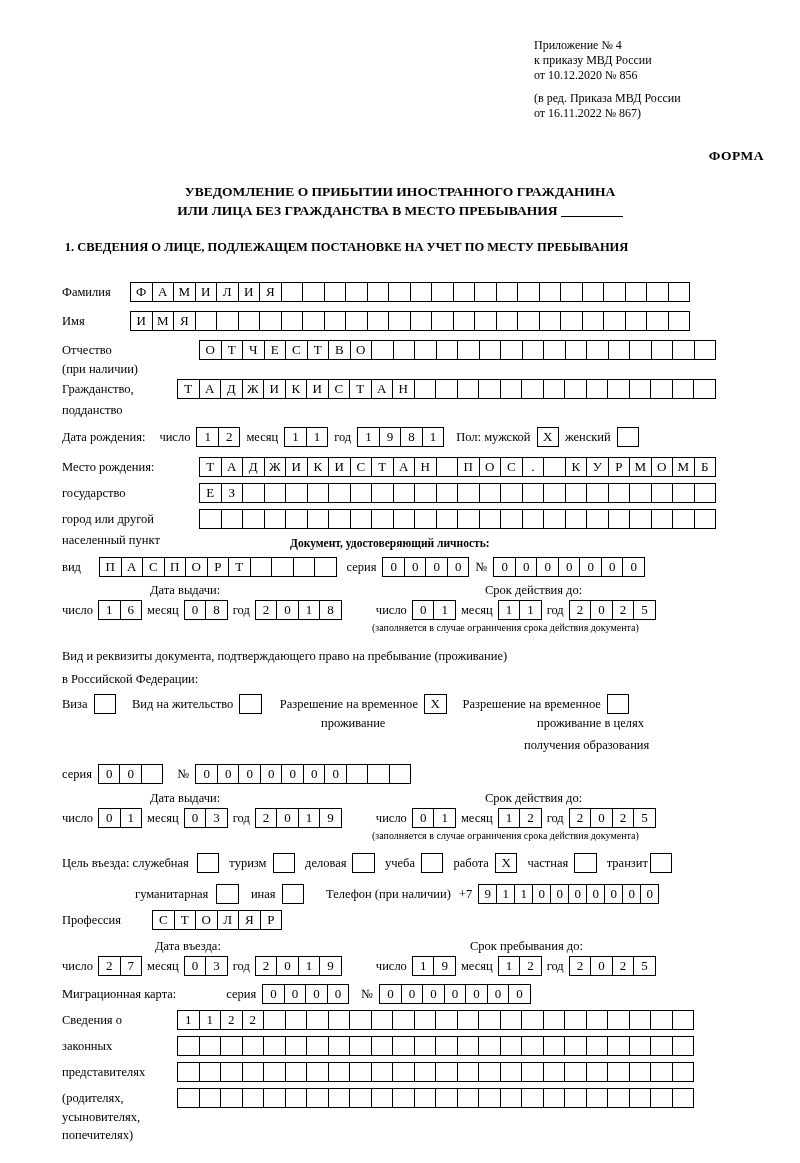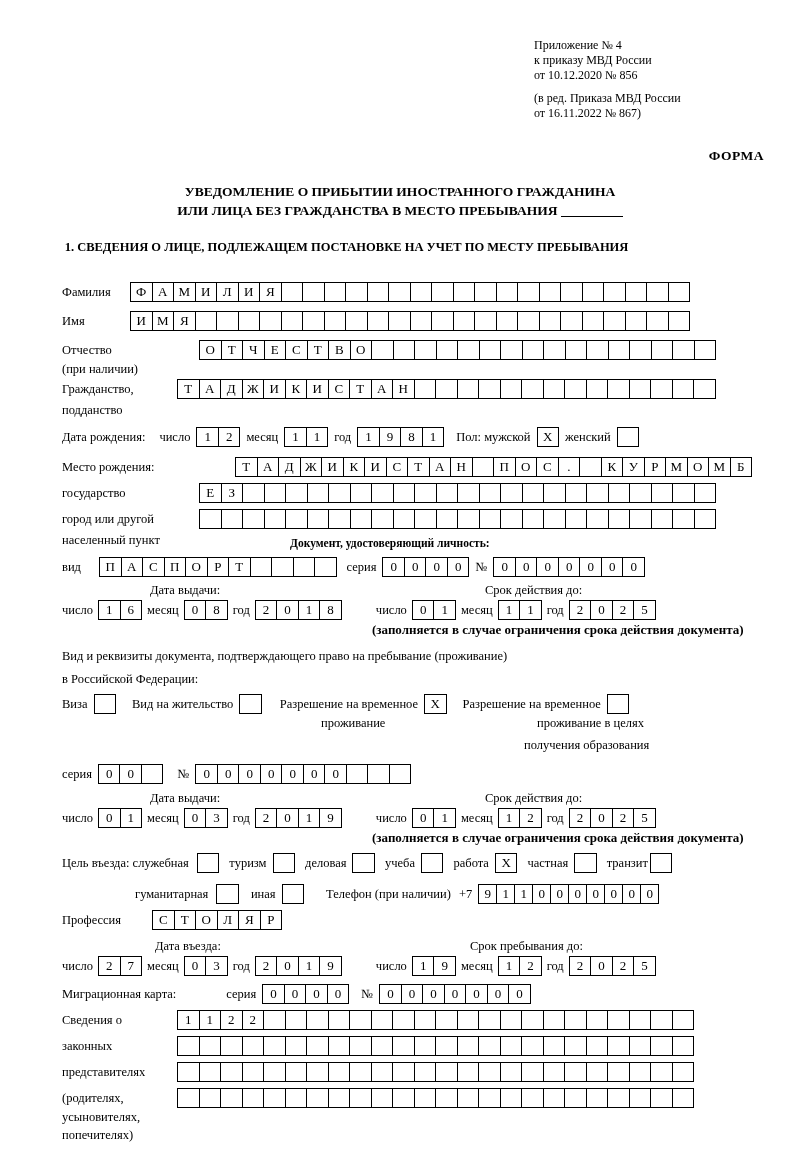--- a/index.html
+++ b/index.html
@@ -44,21 +44,21 @@
     width:22.5px;height:20px;border:1px solid #000;margin-left:-1px;
     display:flex;align-items:center;justify-content:center;
     font-size:13px;font-family:"Liberation Serif",serif;
     box-sizing:border-box;background:#fff;
   }
   .cell:first-child{margin-left:0;}
   .box{
     width:22.5px;height:20px;border:1px solid #000;box-sizing:border-box;
     display:inline-flex;align-items:center;justify-content:center;font-size:13px;
   }
-  .note{font-size:13px;font-weight:bold;}
+  .note{font-size:10px;}
 </style>
 </head>
 <body>
 
 <div class="page">
 
   <div class="hdr">
     <div class="l">Приложение № 4</div>
     <div class="l">к приказу МВД России</div>
     <div class="l">от 10.12.2020 № 856</div>
@@ -224,21 +224,21 @@
         <span class="cell">9</span>
         <span class="cell">8</span>
         <span class="cell">1</span>
       </span>
     <span class="lbl" style="margin:0 6px 0 12px;">Пол: мужской</span>
     <span class="box">X</span>
     <span class="lbl" style="margin:0 6px;">женский</span>
     <span class="box"></span>
   </div>
 
-  <div class="row" style="top:457px;left:62px;gap:36px;">
+  <div class="row" style="top:457px;left:62px;">
     <span class="lbl" style="width:137px;display:inline-block;">Место рождения:</span>
     <span class="cells" id="bp-row1">
         <span class="cell">Т</span>
         <span class="cell">А</span>
         <span class="cell">Д</span>
         <span class="cell">Ж</span>
         <span class="cell">И</span>
         <span class="cell">К</span>
         <span class="cell">И</span>
         <span class="cell">С</span>

